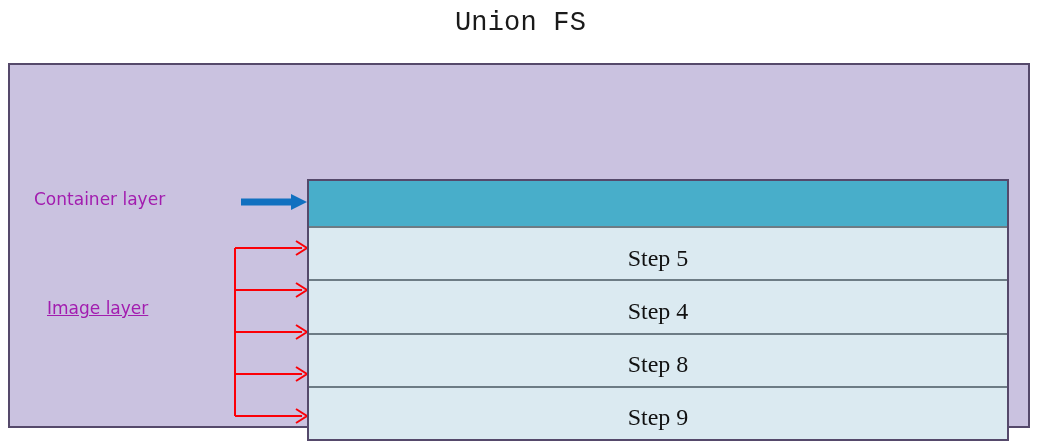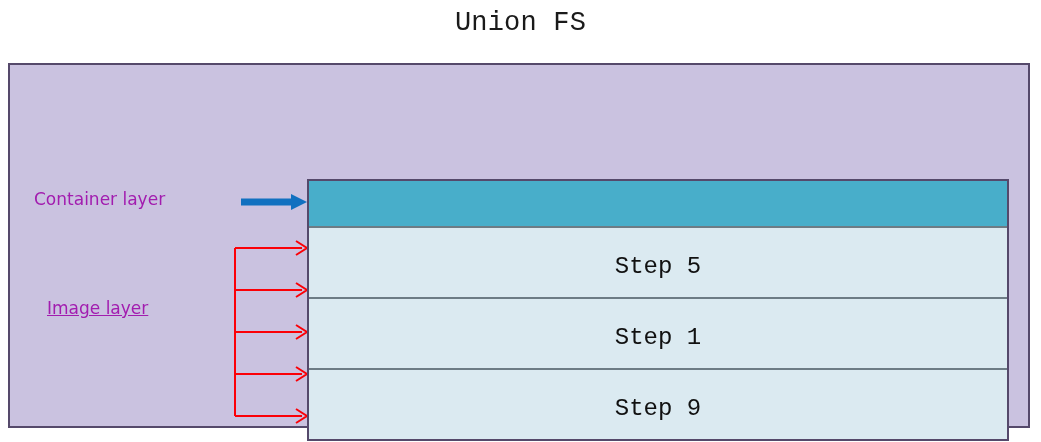--- a/index.html
+++ b/index.html
@@ -85,21 +85,21 @@
   .layer-row.container-row {
     background: #48aeca;
     border-top: none;
     flex: 0 0 45px;
   }
   .layer-row.container-row .row-text {
     visibility: hidden;
   }
   .row-text {
     line-height: 1;
-    font-family: Liberation Mono, monospace;
+    font-family: Liberation Serif, serif;
     margin-top: 8px;
   }
   
   #blue-arrow {
     position: absolute;
     left: 231px;
     top: 129px;
     width: 66px;
     height: 16px;
   }
@@ -151,23 +151,26 @@
     <div id="stack">
 
       <div class="layer-row container-row">
         <span class="row-text"></span>
       </div>
 
       <div class="layer-row">
         <span class="row-text">Step 5</span>
       </div>
 
+      <div class="layer-row">
+        <span class="row-text">Step 4</span>
+      </div>
 
       <div class="layer-row">
-        <span class="row-text">Step 1</span>
+        <span class="row-text">Step 8</span>
       </div>
 
 
       <div class="layer-row">
         <span class="row-text">Step 9</span>
       </div>
 
     </div>
   </div>
 </div>

